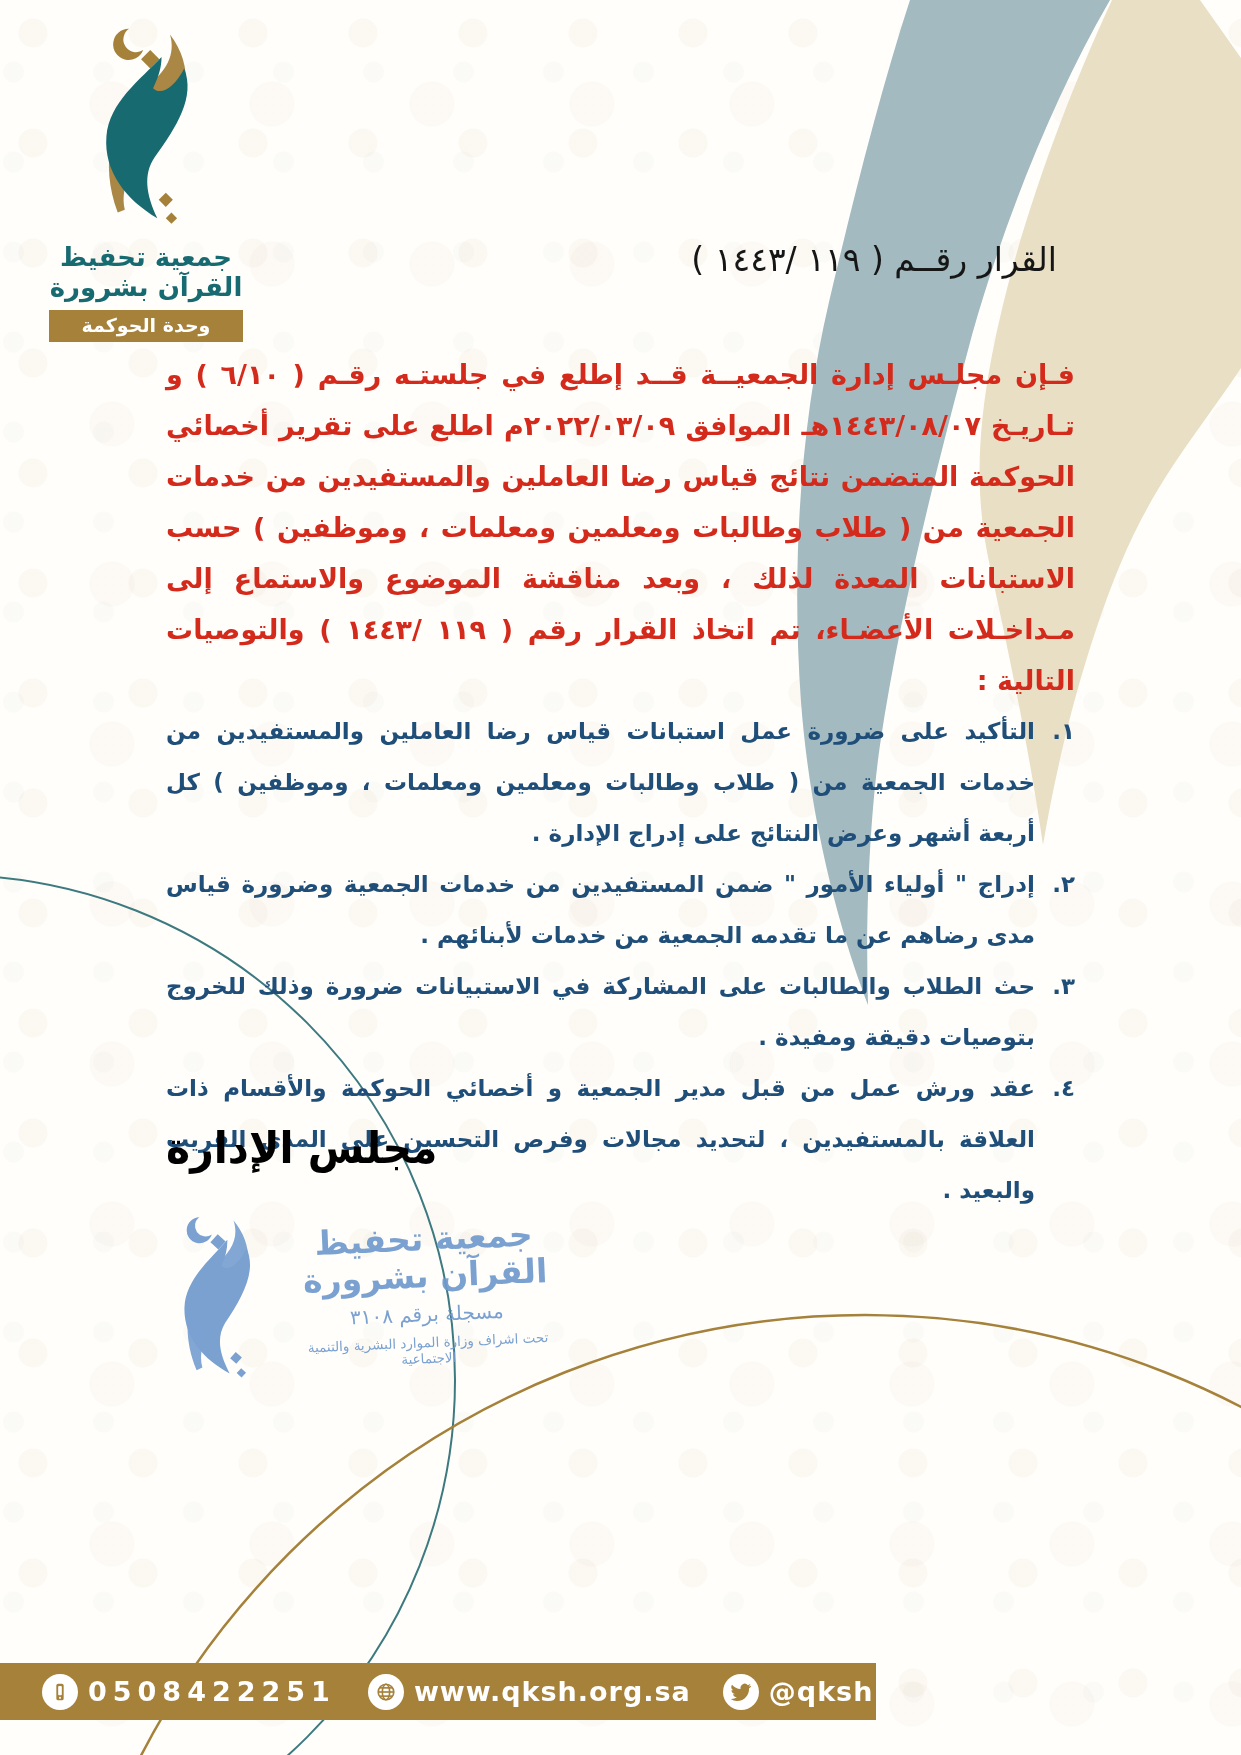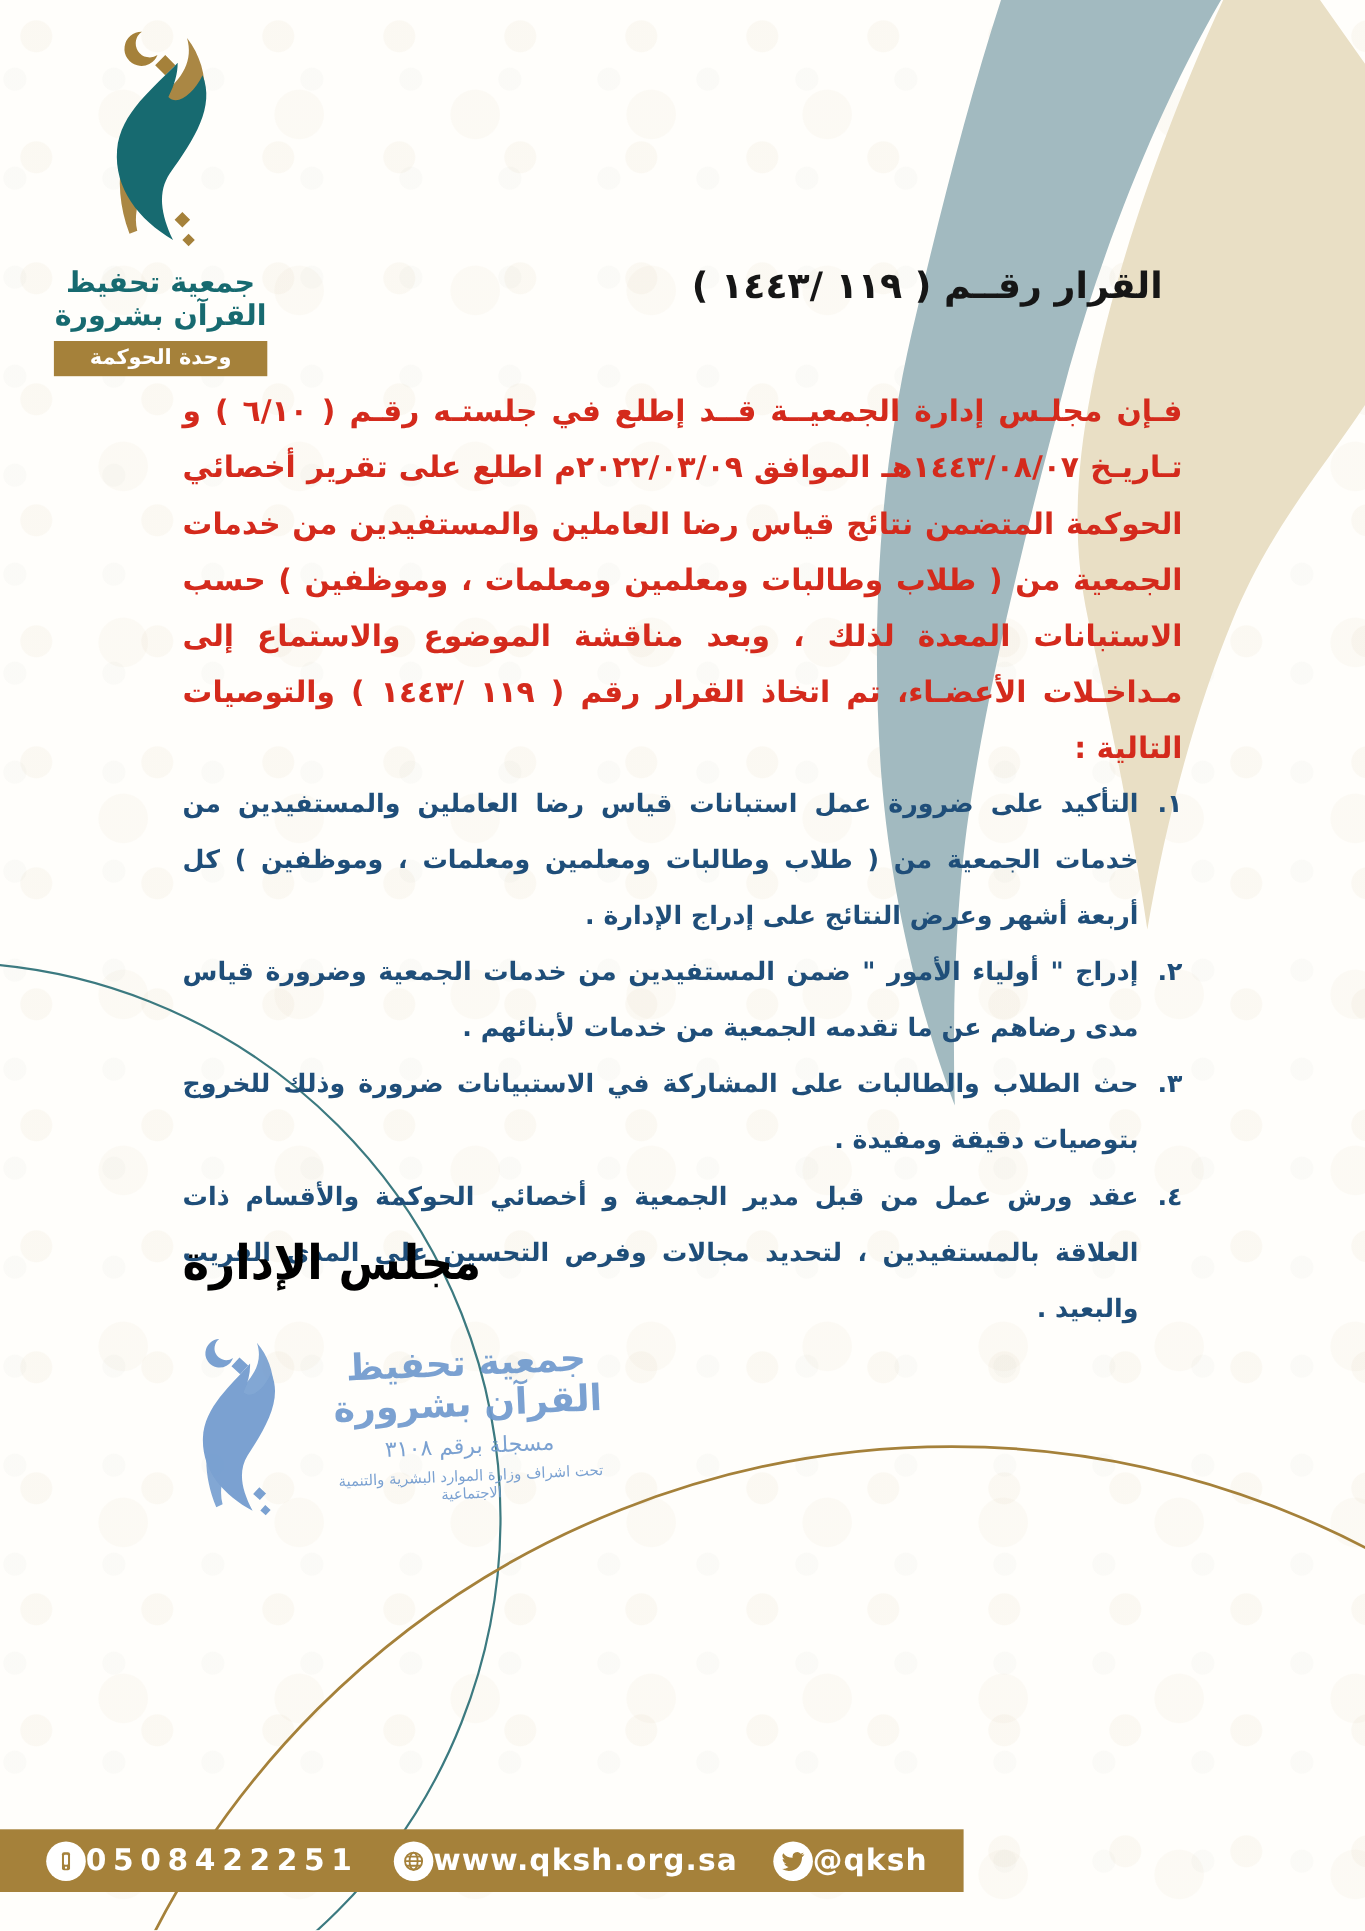--- a/index.html
+++ b/index.html
@@ -40,21 +40,21 @@
   }
   .logo-badge{
     display:block;margin:8px auto 16px;width:178px;
     background:#a5813a;color:#fff;font-weight:bold;font-size:19px;
     padding:4px 8px 6px;direction:rtl;
   }
 
   
   .title{
     position:absolute;top:240px;right:184px;z-index:2;
-    direction:rtl;color:#161616;font-weight:bold;font-size:33px;
+    direction:rtl;color:#161616;font-weight:normal;font-size:33px;
     letter-spacing:.5px;white-space:nowrap;
   }
 
   
   .content{
     position:absolute;top:349px;right:166px;left:166px;z-index:2;
     direction:rtl;
   }
   .decision-par{
     color:#d42a1c;font-weight:bold;font-size:27px;line-height:51px;
@@ -88,21 +88,21 @@
   .stamp-l3{font-size:20px;margin-top:8px;}
   .stamp-l4{font-size:13.5px;margin-top:8px;}
 
   
   .footer-bar{
     position:absolute;left:0;top:1663px;width:876px;height:57px;z-index:3;
     background:#a5813a;display:flex;align-items:center;
     padding-left:42px;box-sizing:border-box;gap:14px;
     color:#fff;
   }
-  .f-item{display:flex;align-items:center;margin-right:18px;justify-content:flex-end;}
+  .f-item{display:flex;align-items:center;gap:10px;margin-right:18px;justify-content:flex-end;}
   .f-icon{
     width:36px;height:36px;border-radius:50%;background:#fff;
     display:flex;align-items:center;justify-content:center;flex:0 0 auto;
   }
   .f-icon svg{width:22px;height:22px;}
   .f-label{font-size:27px;font-weight:bold;letter-spacing:1px;}
   .f-label.phone{letter-spacing:6px;}
 </style>
 </head>
 <body>

